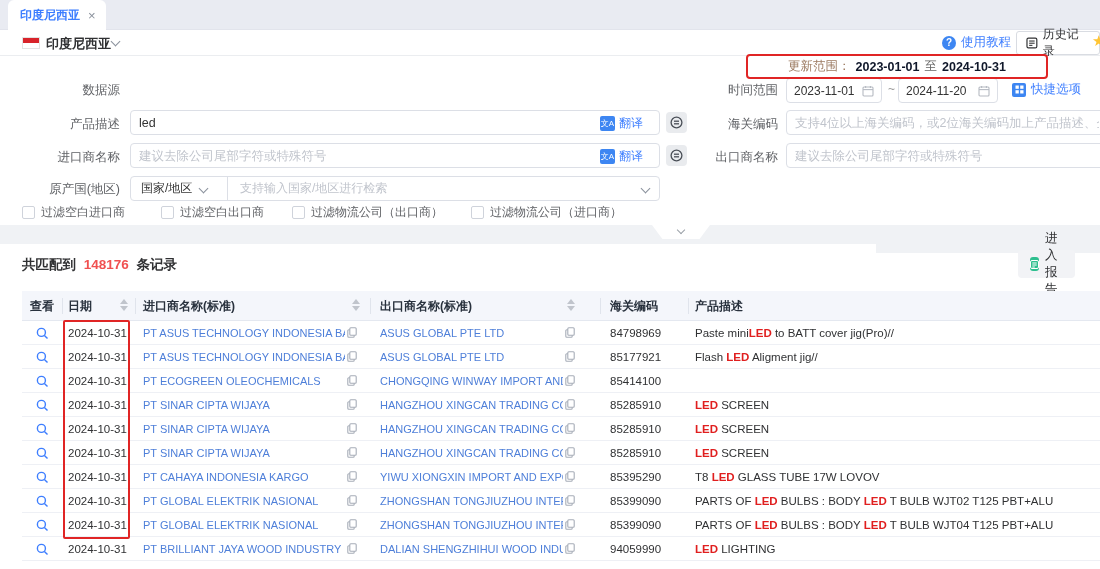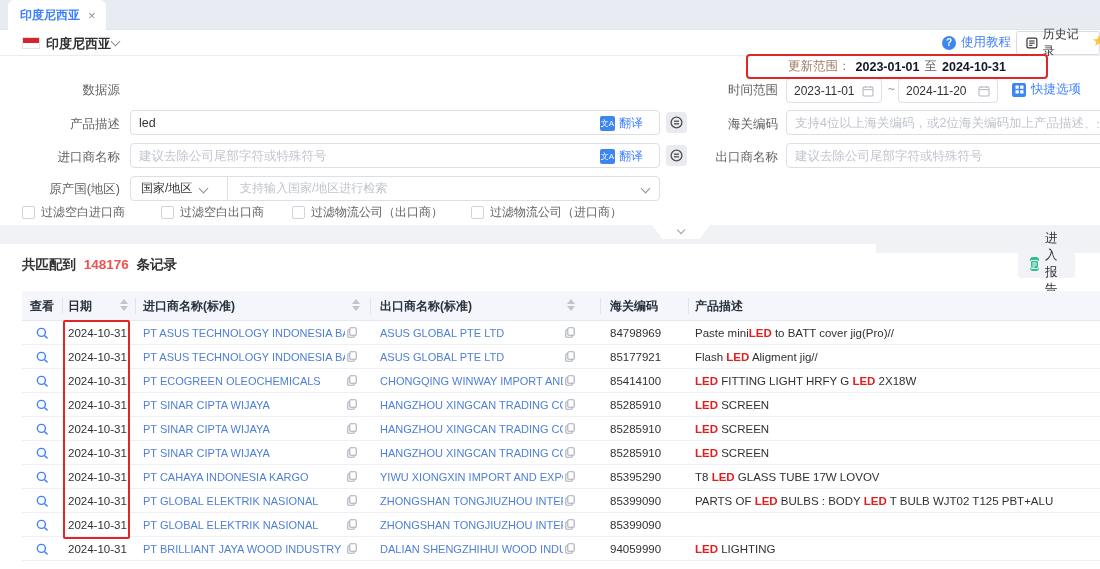--- a/index.html
+++ b/index.html
@@ -353,21 +353,20 @@
     <span class="copy1"><svg width="10" height="11" viewBox="0 0 10 11">
                 <rect x="2.8" y="0.8" width="6.4" height="7.4" rx="1" fill="none" stroke="#a7adb8" stroke-width="1.1"></rect>
                 <path d="M2.8 2.8 H1.8 a1 1 0 0 0 -1 1 V9.2 a1 1 0 0 0 1 1 H6.2 a1 1 0 0 0 1-1 V8.2" fill="none" stroke="#a7adb8" stroke-width="1.1"></path>
               </svg></span>
     <span class="c c-exp">CHONGQING WINWAY IMPORT AND E...</span>
     <span class="copy2"><svg width="10" height="11" viewBox="0 0 10 11">
                 <rect x="2.8" y="0.8" width="6.4" height="7.4" rx="1" fill="none" stroke="#a7adb8" stroke-width="1.1"></rect>
                 <path d="M2.8 2.8 H1.8 a1 1 0 0 0 -1 1 V9.2 a1 1 0 0 0 1 1 H6.2 a1 1 0 0 0 1-1 V8.2" fill="none" stroke="#a7adb8" stroke-width="1.1"></path>
               </svg></span>
     <span class="c c-code">85414100</span>
-    <span class="c c-desc"><span class="hl">LED</span> FITTING LIGHT HRFY G <span class="hl">LED</span> 2X18W</span>
   </div>
 
   <div class="trow">
     <span class="c c-view">
       <svg width="13" height="13" viewBox="0 0 13 13">
                 <circle cx="5.4" cy="5.4" r="4" fill="none" stroke="#3d7eff" stroke-width="1.4"></circle>
                 <line x1="8.4" y1="8.4" x2="11.5" y2="11.5" stroke="#3d7eff" stroke-width="1.4"></line>
               </svg>
     </span>
     <span class="c c-date">2024-10-31</span>
@@ -485,20 +484,21 @@
     <span class="copy1"><svg width="10" height="11" viewBox="0 0 10 11">
                 <rect x="2.8" y="0.8" width="6.4" height="7.4" rx="1" fill="none" stroke="#a7adb8" stroke-width="1.1"></rect>
                 <path d="M2.8 2.8 H1.8 a1 1 0 0 0 -1 1 V9.2 a1 1 0 0 0 1 1 H6.2 a1 1 0 0 0 1-1 V8.2" fill="none" stroke="#a7adb8" stroke-width="1.1"></path>
               </svg></span>
     <span class="c c-exp">ZHONGSHAN TONGJIUZHOU INTERNA...</span>
     <span class="copy2"><svg width="10" height="11" viewBox="0 0 10 11">
                 <rect x="2.8" y="0.8" width="6.4" height="7.4" rx="1" fill="none" stroke="#a7adb8" stroke-width="1.1"></rect>
                 <path d="M2.8 2.8 H1.8 a1 1 0 0 0 -1 1 V9.2 a1 1 0 0 0 1 1 H6.2 a1 1 0 0 0 1-1 V8.2" fill="none" stroke="#a7adb8" stroke-width="1.1"></path>
               </svg></span>
     <span class="c c-code">85399090</span>
+    <span class="c c-desc">PARTS OF <span class="hl">LED</span> BULBS : BODY <span class="hl">LED</span> T BULB WJT04 T125 PBT+ALU</span>
   </div>
 
   <div class="trow">
     <span class="c c-view">
       <svg width="13" height="13" viewBox="0 0 13 13">
                 <circle cx="5.4" cy="5.4" r="4" fill="none" stroke="#3d7eff" stroke-width="1.4"></circle>
                 <line x1="8.4" y1="8.4" x2="11.5" y2="11.5" stroke="#3d7eff" stroke-width="1.4"></line>
               </svg>
     </span>
     <span class="c c-date">2024-10-31</span>

